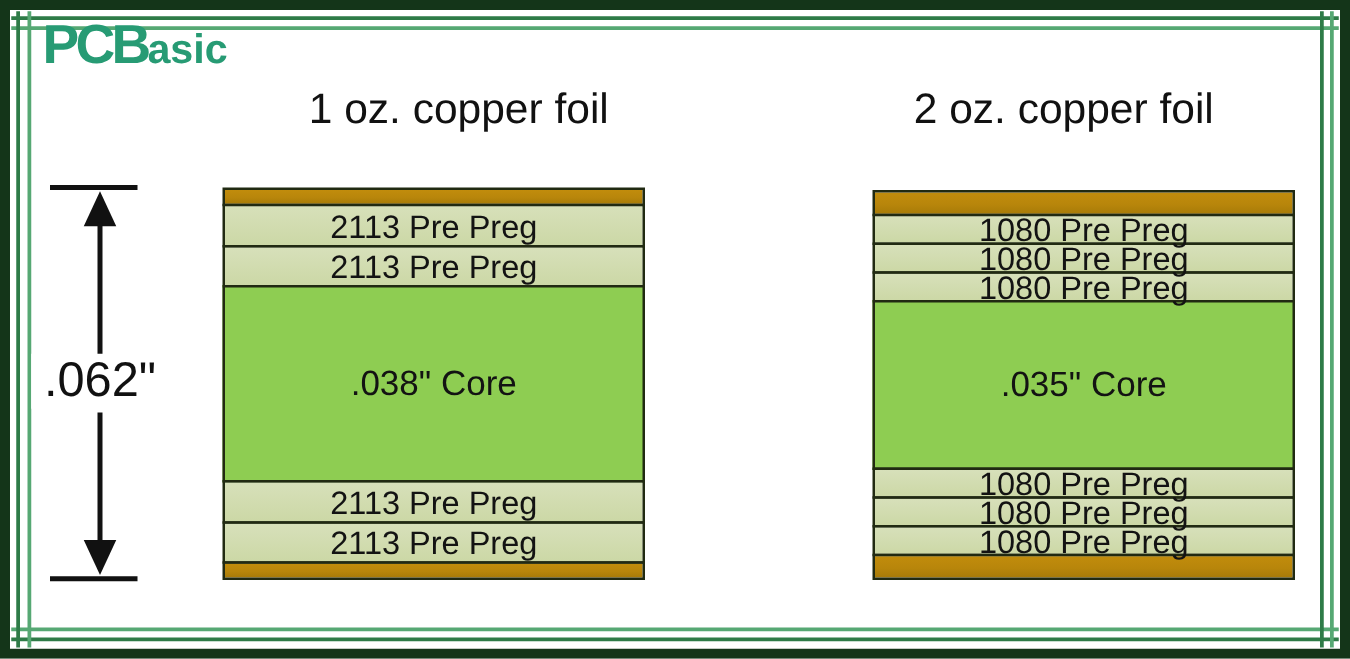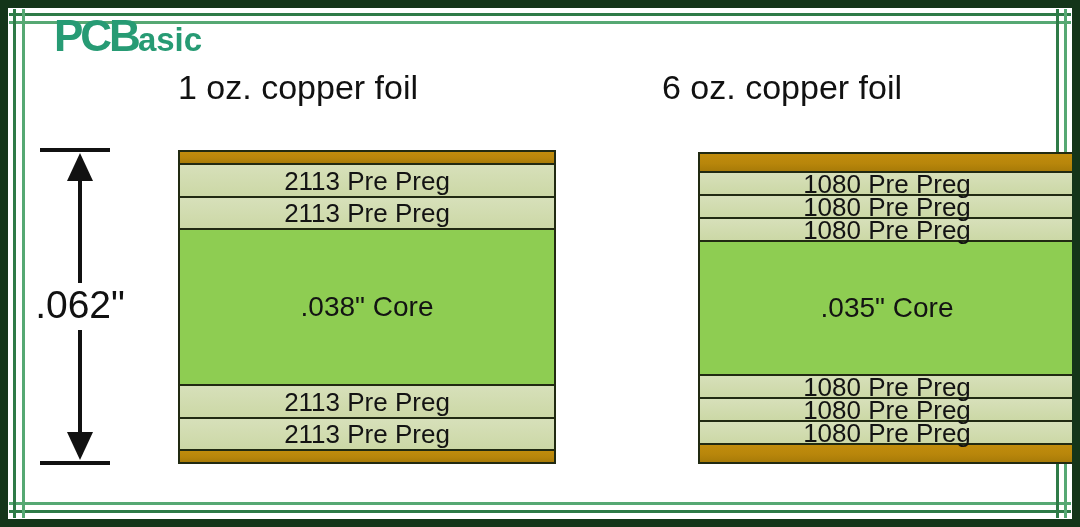--- a/index.html
+++ b/index.html
@@ -22,34 +22,34 @@
   .h-top-dark{top:5px;}
   .h-top-light{top:13px;}
   .h-bot-light{top:494px;}
   .h-bot-dark{top:502px;}
   .v-left-dark{left:5px;}
   .v-left-light{left:14px;}
   .v-right-dark{left:1048px;}
   .v-right-light{left:1056px;}
 
   
-  .logo{position:absolute;left:46px;top:6px;color:#279b74;white-space:nowrap;line-height:1;text-align:right;}
+  .logo{position:absolute;left:26px;top:6px;color:#279b74;white-space:nowrap;line-height:1;text-align:right;}
   .logo-pcb{font-size:44px;font-weight:bold;letter-spacing:-3px;}
   .logo-asic{font-size:33px;font-weight:bold;letter-spacing:0px;}
 
   
   .col-title{
     position:absolute;top:60px;width:378px;
-    text-align:left;font-size:34px;color:#111;
+    text-align:center;font-size:34px;color:#111;
   }
   .title-left{left:170px;}
   .title-right{left:654px;}
 
   
-  .stack{position:absolute;width:378px;}
+  .stack{position:absolute;width:338px;}
   .stack-left{left:170px;top:142px;}
   .stack-right{left:654px;top:144px;margin-left:36px;}
   .layer{
     box-sizing:border-box;width:100%;
     border:2px solid #212a12;
     display:flex;align-items:center;justify-content:center;
     font-size:26px;line-height:1;color:#131313;
   }
   .layer + .layer{margin-top:-2px;}
   .layer.copper{background:linear-gradient(180deg,#c18c0c 0%,#b8860b 55%,#a87b08 100%);}
@@ -84,21 +84,21 @@
   <div class="fl v dark v-left-dark"></div>
   <div class="fl v light v-left-light"></div>
   <div class="fl v dark v-right-dark"></div>
   <div class="fl v light v-right-light"></div>
 
   <div class="logo">
     <span class="logo-pcb">PCB</span><span class="logo-asic">asic</span>
   </div>
 
   <div class="col-title title-left">1 oz. copper foil</div>
-  <div class="col-title title-right">6 oz. copper foil</div>
+  <div class="col-title title-right">2 oz. copper foil</div>
 
   <div class="dim-part dim-cap cap-top"></div>
   <div class="arrowhead ah-up"></div>
   <div class="dim-part dim-line line-up"></div>
   <div class="dim-label">.062"</div>
   <div class="dim-part dim-line line-down"></div>
   <div class="arrowhead ah-down"></div>
   <div class="dim-part dim-cap cap-bot"></div>
 
   <div class="stack stack-left">

